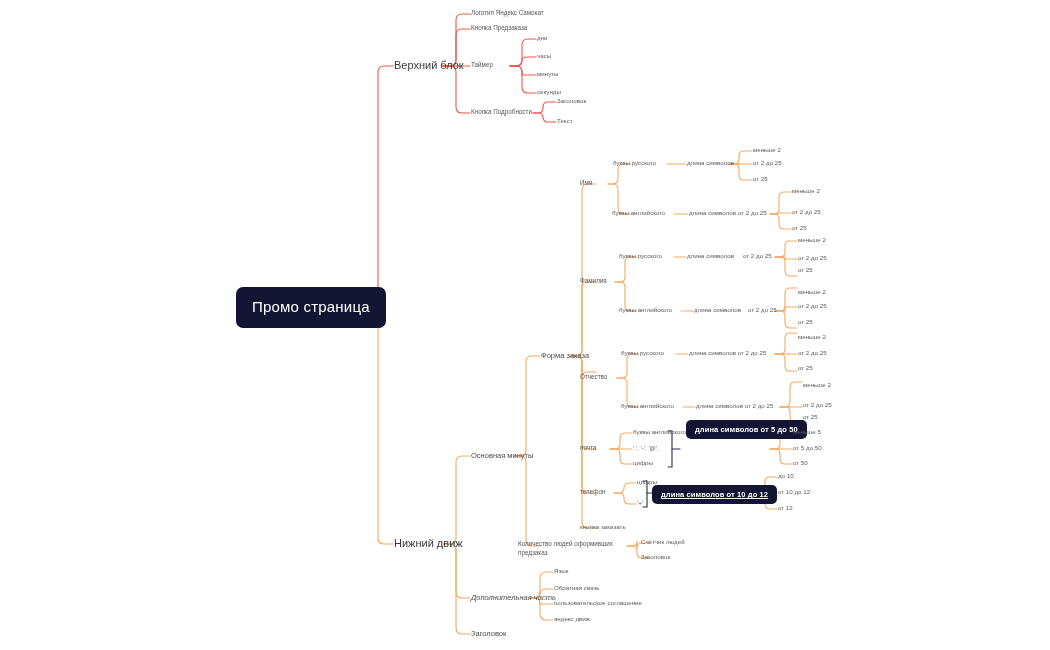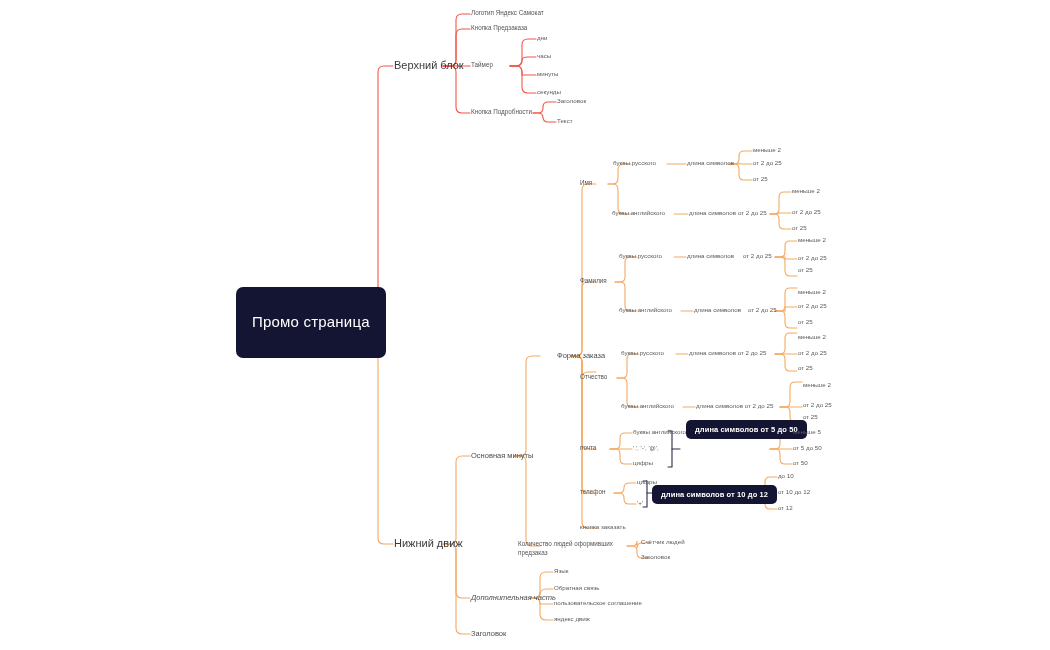--- a/index.html
+++ b/index.html
@@ -30,21 +30,21 @@
   .node {
     position: absolute;
     white-space: nowrap;
     line-height: 1.25;
   }
   
   .node.root {
     background: #141433;
     color: #ffffff;
     font-size: 15px;
-    padding: 26px 16px;
+    padding: 11px 16px;
     border-radius: 7px;
     letter-spacing: 0.2px;
   }
   
   .node.badge {
     background: #141433;
     color: #ffffff;
     font-size: 7.5px;
     font-weight: bold;
     padding: 5px 9px;
@@ -202,21 +202,21 @@
   <div class="node lvl3" style="left:471px; top:108px;">Кнопка Подробности</div>
   <div class="node lvl4" style="left:557px; top:97px;">Заголовок</div>
   <div class="node lvl4" style="left:557px; top:117px;">Текст</div>
 
   <div class="node lvl1" style="left:394px; top:537px;">Нижний движ</div>
 
   <div class="node lvl2" style="left:471px; top:451px;">Основная минуты</div>
   <div class="node lvl2" style="left:471px; top:593px;font-style:italic;">Дополнительная часть</div>
   <div class="node lvl2" style="left:471px; top:629px;">Заголовок</div>
 
-  <div class="node lvl2" style="left:541px; top:351px;margin-left:16px;">Форма заказа</div>
+  <div class="node lvl2" style="left:541px; top:351px;">Форма заказа</div>
 
   <div class="node lvl3 wrap2" style="left:518px; top:539px;">Количество людей оформивших предзаказ</div>
   <div class="node lvl4" style="left:641px; top:538px;">Счётчик людей</div>
   <div class="node lvl4" style="left:641px; top:553px;">Заголовок</div>
 
   <div class="node lvl4" style="left:554px; top:567px;">Язык</div>
   <div class="node lvl4" style="left:554px; top:584px;">Обратная связь</div>
   <div class="node lvl4" style="left:554px; top:599px;">пользовательское соглашение</div>
   <div class="node lvl4" style="left:554px; top:615px;">яндекс движ</div>
 
@@ -270,20 +270,20 @@
   <div class="node lvl4" style="left:633px; top:444px;">'.', '-', '@',</div>
   <div class="node lvl4" style="left:633px; top:459px;">цифры</div>
   <div class="node badge" style="left:686px; top:420px;">длина символов от 5 до 50</div>
   <div class="node lvl4" style="left:793px; top:428px;">меньше 5</div>
   <div class="node lvl4" style="left:793px; top:444px;">от 5 до 50</div>
   <div class="node lvl4" style="left:793px; top:459px;">от 50</div>
 
   <div class="node lvl3" style="left:580px; top:488px;">телефон</div>
   <div class="node lvl4" style="left:637px; top:478px;">цифры</div>
   <div class="node lvl4" style="left:637px; top:499px;">'+'</div>
-  <div class="node badge" style="left:652px; top:485px;">длина символов от 10 до 12</div>
+  <div class="node badge" style="left:652px; top:485px;text-decoration:underline;">длина символов от 10 до 12</div>
   <div class="node lvl4" style="left:778px; top:472px;">до 10</div>
   <div class="node lvl4" style="left:778px; top:488px;">от 10 до 12</div>
   <div class="node lvl4" style="left:778px; top:504px;">от 12</div>
 
   <div class="node lvl4" style="left:580px; top:523px;">кнопка заказать</div>
 
 </div>
 
 </body></html>

